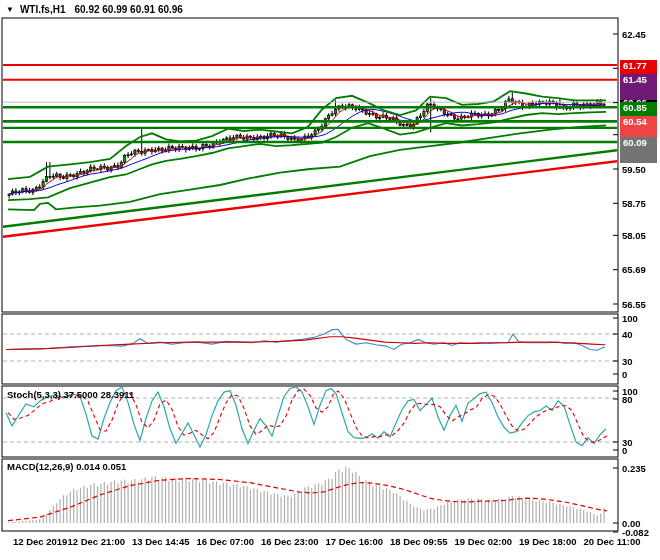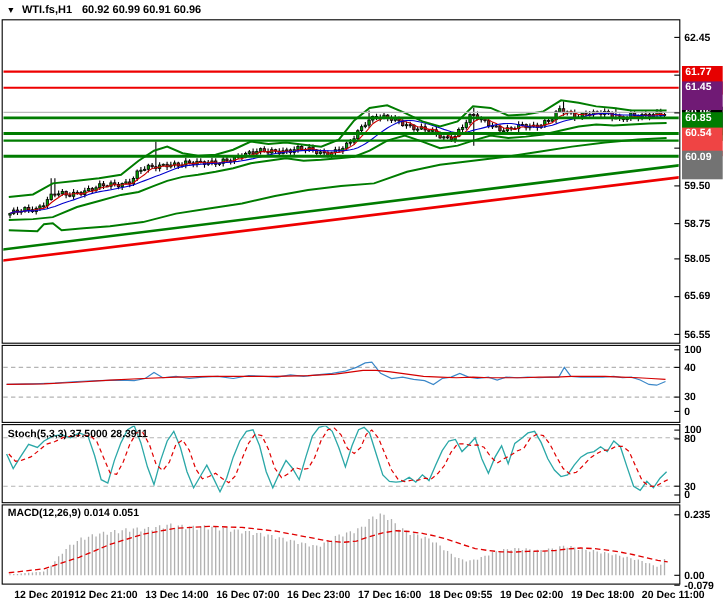--- a/index.html
+++ b/index.html
@@ -658,24 +658,24 @@
       <div class="axis-label" style="top:312.5px">100</div>
       <div class="axis-label" style="top:328.5px">40</div>
       <div class="axis-label" style="top:355.5px">30</div>
       <div class="axis-label" style="top:368.5px">0</div>
       <div class="axis-label" style="top:385.5px">100</div>
       <div class="axis-label" style="top:393.5px">80</div>
       <div class="axis-label" style="top:436.5px">30</div>
       <div class="axis-label" style="top:444.5px">0</div>
       <div class="axis-label" style="top:462.5px">0.235</div>
       <div class="axis-label" style="top:517.5px">0.00</div>
-      <div class="axis-label" style="top:526.5px">-0.079</div>
+      <div class="axis-label" style="top:526.5px">-0.082</div>
       <div class="time-label" style="left:13px">12 Dec 2019</div>
       <div class="time-label" style="left:67.5px">12 Dec 21:00</div>
-      <div class="time-label" style="left:132px">13 Dec 14:00</div>
+      <div class="time-label" style="left:132px">13 Dec 14:45</div>
       <div class="time-label" style="left:196.5px">16 Dec 07:00</div>
       <div class="time-label" style="left:261px">16 Dec 23:00</div>
       <div class="time-label" style="left:325.5px">17 Dec 16:00</div>
       <div class="time-label" style="left:390px">18 Dec 09:55</div>
       <div class="time-label" style="left:454.5px">19 Dec 02:00</div>
       <div class="time-label" style="left:519px">19 Dec 18:00</div>
       <div class="time-label" style="left:583.5px">20 Dec 11:00</div>
     </div>
 </div>
 

